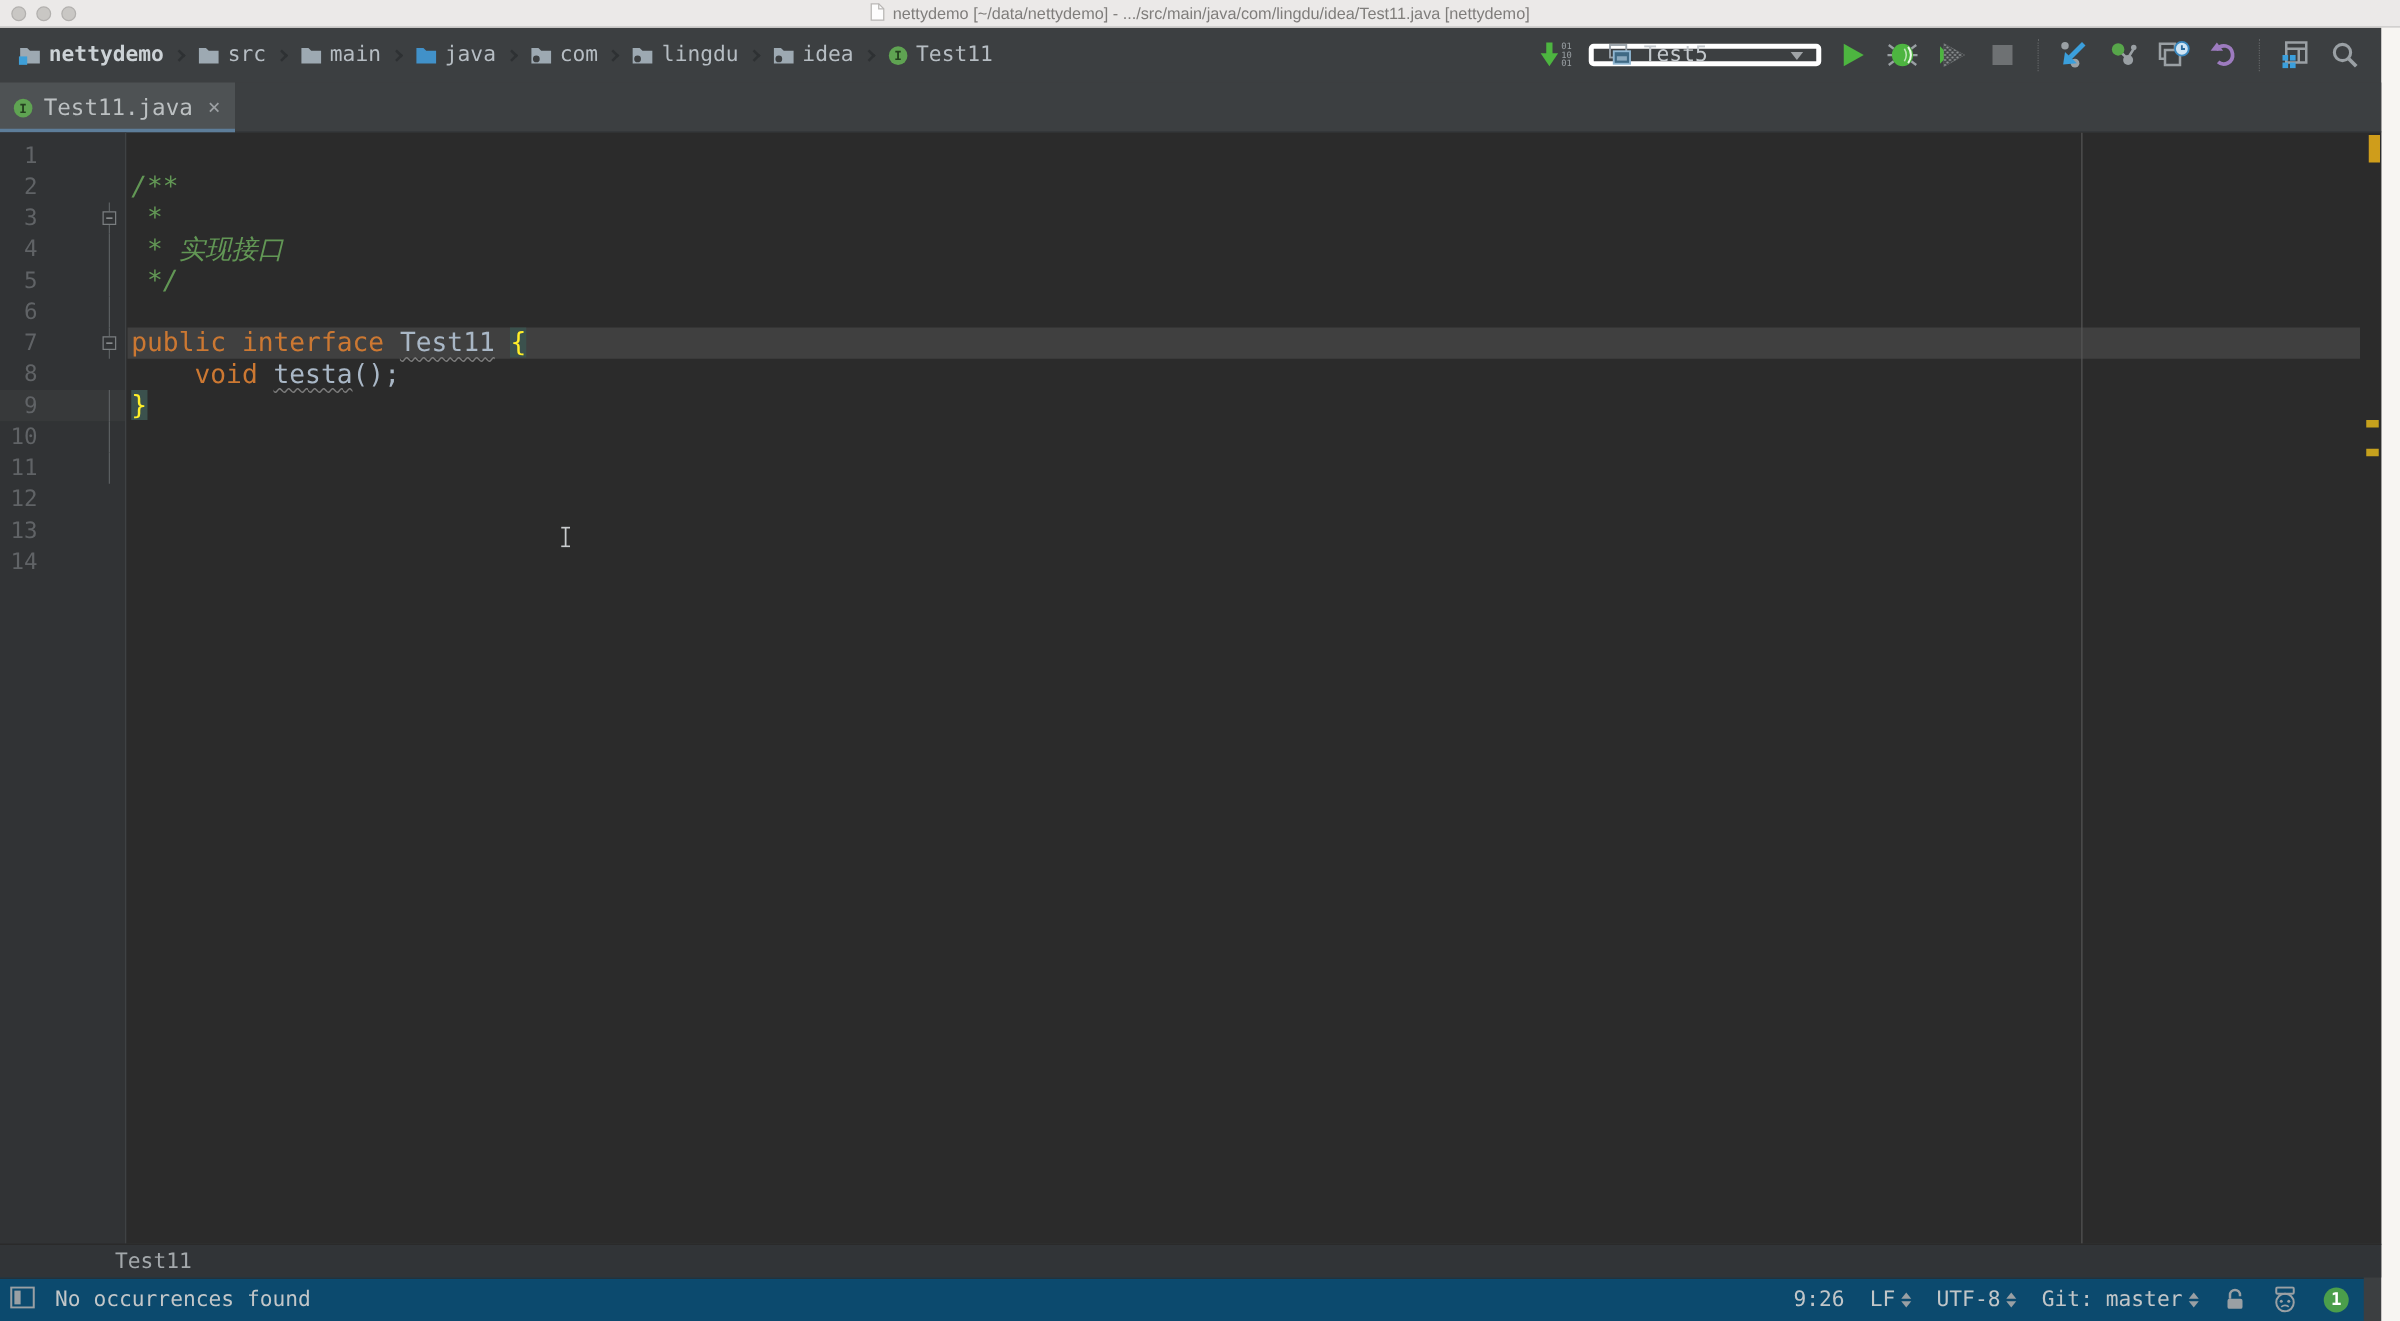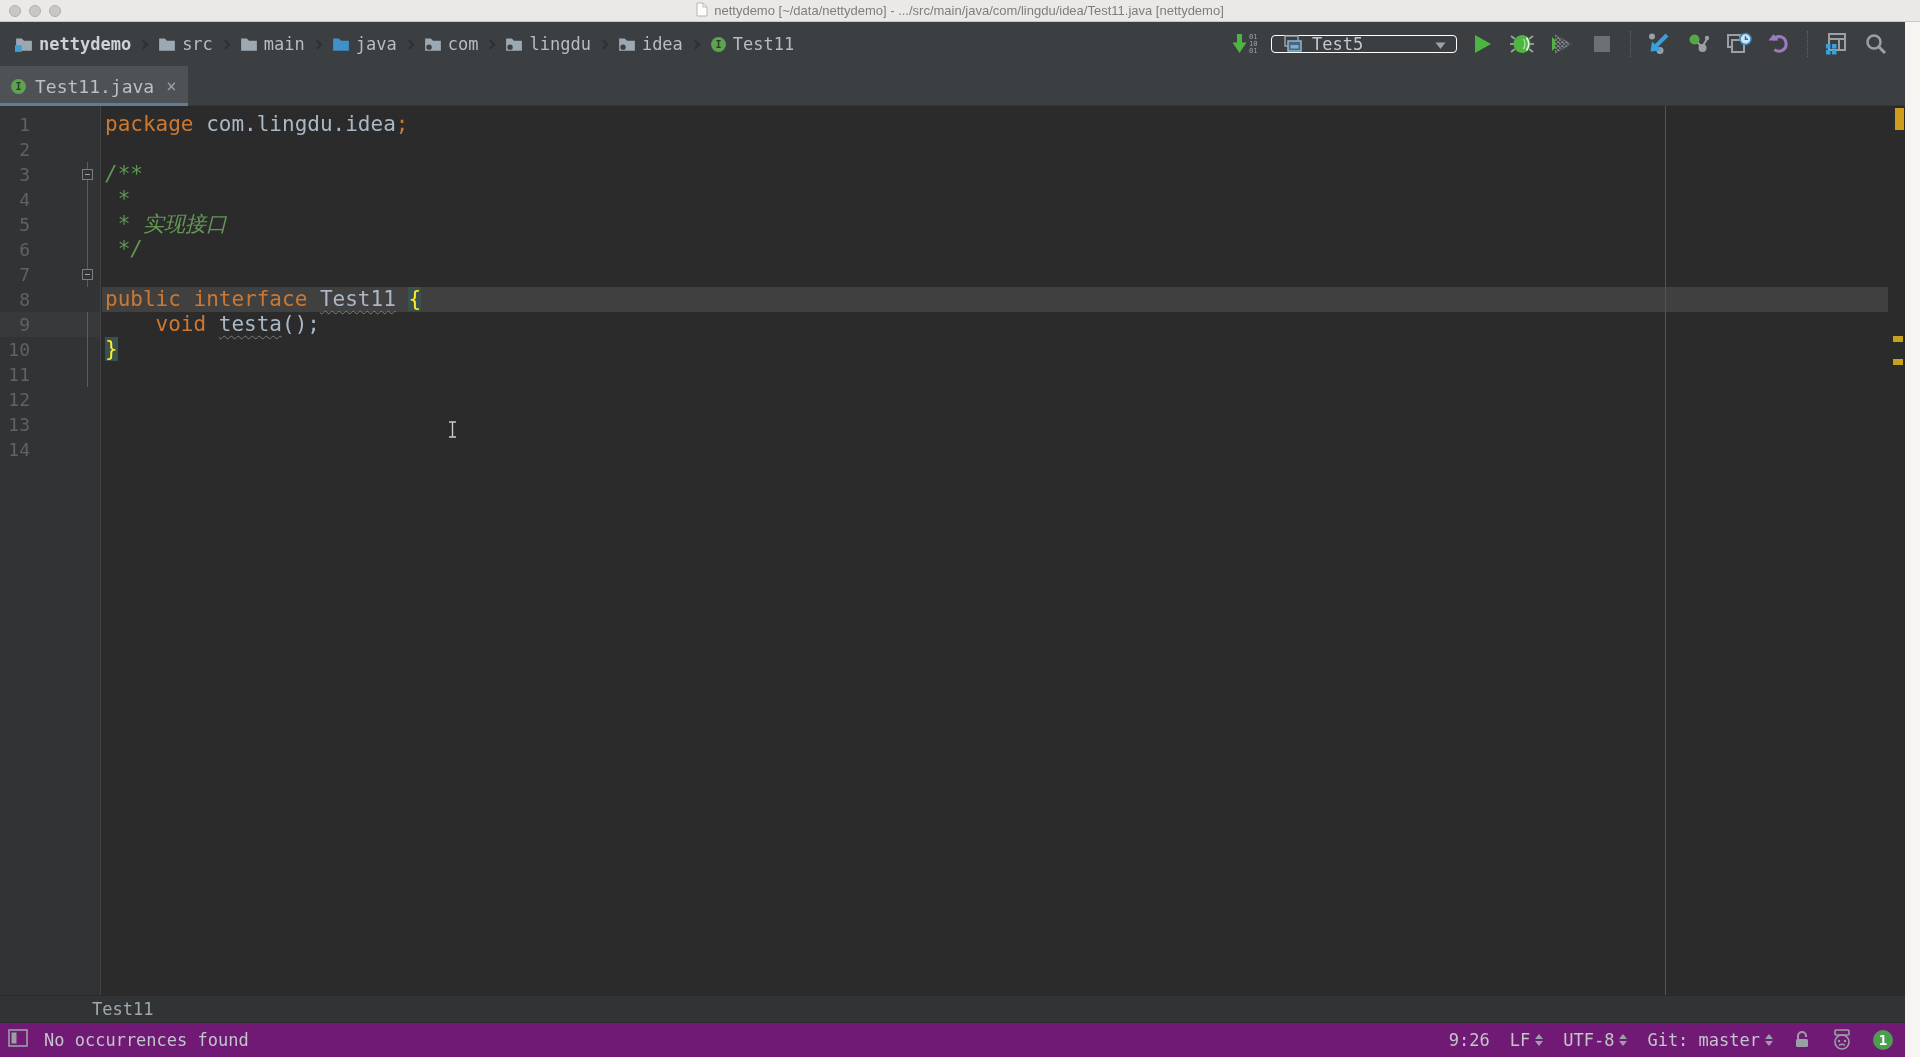--- a/index.html
+++ b/index.html
@@ -20,21 +20,21 @@
   .navbar{position:absolute;top:0;left:0;right:0;height:44px;text-decoration:underline;}
   .crumbs{position:absolute;left:12px;top:0;height:44px;display:flex;align-items:center;}
   .crumb{display:flex;align-items:center;gap:6px;color:#b6bdc3;font-size:17px;padding:2px 3px;cursor:default;}
   .crumb .clabel.b{font-weight:bold;color:#ccd2d6;}
   .chev{width:7px;height:7px;border-top:2px solid #2e3133;border-right:2px solid #2e3133;
         transform:rotate(45deg);margin:0 8px 0 6px;flex:none;}
   .cicon{display:flex;align-items:center;}
 
   .toolbar{position:absolute;right:14px;top:0;height:44px;display:flex;align-items:center;gap:10px;}
   .tbtn{display:flex;align-items:center;justify-content:center;width:30px;height:30px;cursor:default;}
-  .combo{display:flex;align-items:center;gap:8px;width:186px;height:18px;border:1px solid #ffffff;
+  .combo{display:flex;align-items:center;gap:8px;width:186px;height:18px;border:4px solid #ffffff;
          border-radius:4px;padding:0 10px;color:#c3c8cc;font-size:17px;}
   .combo .lbl{flex:1;}
   .tsep{width:1px;height:26px;border-left:1px dotted #606365;margin:0 3px;}
 
   
   .tabbar{position:absolute;top:44px;left:0;right:0;height:40px;background:#3c3f41;border-bottom:1px solid #323638;}
   .tab{position:relative;display:inline-flex;align-items:center;gap:8px;height:40px;
        padding:0 12px 0 10px;background:#4e5254;color:#bcc0c2;font-size:18px;}
   .tab::after{content:"";position:absolute;left:0;right:0;bottom:0;height:3px;background:#5d7d99;}
   .tabclose{color:#9da1a4;font-size:17px;margin-left:4px;line-height:1;}
@@ -63,21 +63,21 @@
   .mguide{position:absolute;left:1665px;top:0;bottom:0;width:1px;background:#545454;}
   .stripe-status{position:absolute;right:1px;top:2px;width:9px;height:22px;background:#cf9d1b;}
   .smark{position:absolute;right:2px;width:10px;height:6px;background:#c6a11d;}
   .ibeam{position:absolute;left:448px;top:315px;}
 
   
   .crumbbar{position:absolute;top:973px;left:0;right:0;height:27px;background:#313437;border-top:1px solid #2a2a2a;
             display:flex;align-items:center;padding-left:92px;color:#a3a8ab;font-size:17px;}
 
   
-  .statusbar{position:absolute;top:1000px;left:0;right:0;height:35px;background:#701a75;border-top:1px solid #2b2b2b;
+  .statusbar{position:absolute;top:1000px;left:0;right:14px;height:35px;background:#0c4a6e;border-top:1px solid #2b2b2b;
              display:flex;align-items:center;color:#c2c6c8;font-size:17px;}
   .sb-left{display:flex;align-items:center;gap:16px;padding-left:8px;}
   .sb-right{margin-left:auto;display:flex;align-items:center;gap:20px;padding-right:12px;}
   .sb-item{display:flex;align-items:center;}
   .ud{display:inline-flex;flex-direction:column;gap:2px;margin-left:5px;}
   .ud i{display:block;width:0;height:0;border-left:4px solid transparent;border-right:4px solid transparent;}
   .ud .up{border-bottom:5px solid #9aa0a4;}
   .ud .dn{border-top:5px solid #9aa0a4;}
   .badge{width:20px;height:20px;border-radius:50%;background:#4b9e4b;color:#fff;font-size:14px;
          display:flex;align-items:center;justify-content:center;font-weight:bold;}
@@ -399,21 +399,20 @@
         <div class="grow">
           <span class="gnum">13</span>
           <span class="gfold"></span>
         </div>
         <div class="grow">
           <span class="gnum">14</span>
           <span class="gfold"></span>
         </div>
       </div>
     <div class="codepane">
-        <div class="crow"><span class="tk-kw">package </span><span class="tk-pl">com.lingdu.idea</span><span class="tk-kw">;</span></div>
         <div class="crow"></div>
         <div class="crow"><span class="tk-cm">/**</span></div>
         <div class="crow"><span class="tk-cm"> *</span></div>
         <div class="crow"><span class="tk-cm"> * 实现接口</span></div>
         <div class="crow"><span class="tk-cm"> */</span></div>
         <div class="crow"></div>
         <div class="crow cur"><span class="tk-kw">public interface </span><span class="tk-wave">Test11</span><span class="tk-pl"> </span><span class="tk-brace">{</span></div>
         <div class="crow"><span class="tk-pl">    </span><span class="tk-kw">void </span><span class="tk-wave">testa</span><span class="tk-pl">()</span><span class="tk-pl">;</span></div>
         <div class="crow"><span class="tk-brace">}</span></div>
         <div class="crow"></div>

